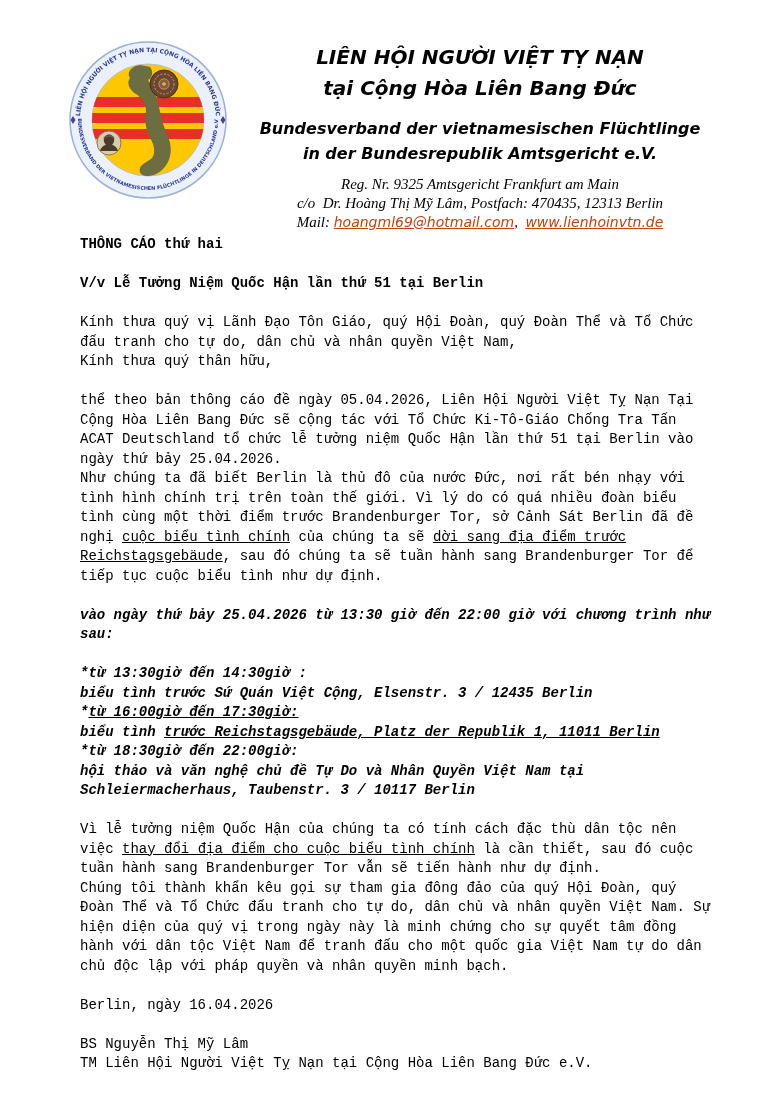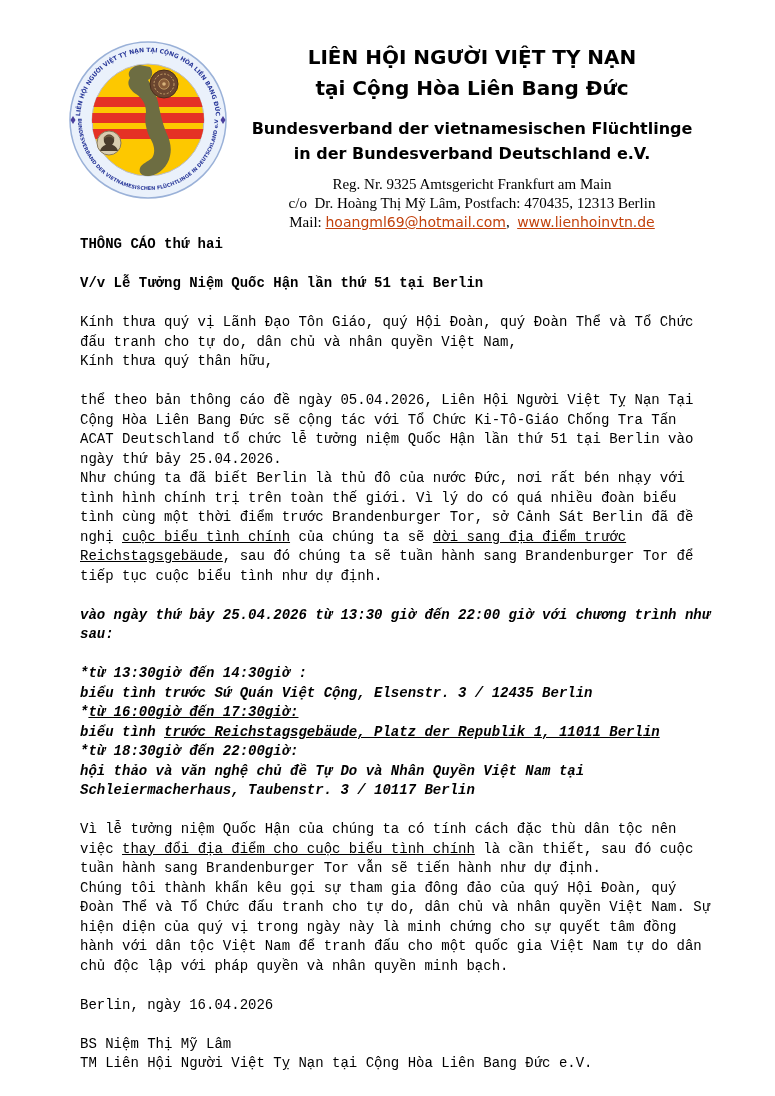--- a/index.html
+++ b/index.html
@@ -3,21 +3,21 @@
 <meta charset="utf-8">
 <style>
   html,body { margin:0; padding:0; background:#ffffff; }
   .page {
     position:relative; width:775px; height:1096px; background:#ffffff;
     font-family:"Liberation Sans", sans-serif; color:#000; overflow:hidden;
   }
   .logo { position:absolute; left:68px; top:40px; width:160px; height:160px; }
   .ring-text { font-family:"DejaVu Sans", sans-serif; font-weight:bold; fill:#2b3a9a; }
 
-  .header-text { position:absolute; left:198px; top:42px; width:548px; text-align:center; }
+  .header-text { position:absolute; left:206px; top:42px; width:548px; text-align:center;font-style:italic; }
   .title { font-family:"DejaVu Sans", sans-serif; font-weight:bold; font-size:20px; line-height:31px; }
   .subtitle { font-family:"DejaVu Sans", sans-serif; font-weight:bold; font-size:16px; line-height:25px; margin-top:12px; }
   .reg { font-family:"Liberation Serif", serif; font-size:15px; line-height:19px; margin-top:9px; }
   .pre { white-space:pre-wrap; }
   .mail-line a {
     font-family:"DejaVu Sans", sans-serif; font-size:14px;
     color:#c2410c; text-decoration:underline; cursor:pointer;
   }
 
   .doc-body { position:absolute; left:80px; top:235px; width:632px; font-size:14px; line-height:19.5px; }
@@ -82,21 +82,21 @@
     </svg>
   </div>
 
   <div class="header-text">
     <div class="title">
       <div>LIÊN HỘI NGƯỜI VIỆT TỴ NẠN</div>
       <div>tại Cộng Hòa Liên Bang Đức</div>
     </div>
     <div class="subtitle">
       <div>Bundesverband der vietnamesischen Flüchtlinge</div>
-      <div>in der Bundesverband Deutschland e.V.</div>
+      <div>in der Bundesrepublik Amtsgericht e.V.</div>
     </div>
     <div class="reg">
       <div>Reg. Nr. 9325 Amtsgericht Frankfurt am Main</div>
       <div class="pre">c/o  Dr. Hoàng Thị Mỹ Lâm, Postfach: 470435, 12313 Berlin</div>
       <div class="mail-line">
         <span class="pre">Mail: </span><a href="#">hoangml69@hotmail.com</a><span class="pre">,  </span><a href="#">www.lienhoinvtn.de</a>
       </div>
     </div>
   </div>
 
@@ -119,18 +119,18 @@
       <div class="para bi"><span>biểu tình </span><span class="u">trước Reichstagsgebäude, Platz der Republik 1, 11011 Berlin</span></div>
       <div class="para bi"><span>*từ 18:30giờ đến 22:00giờ:</span></div>
       <div class="para bi"><span>hội thảo và văn nghệ chủ đề Tự Do và Nhân Quyền Việt Nam tại</span></div>
       <div class="para bi"><span>Schleiermacherhaus, Taubenstr. 3 / 10117 Berlin</span></div>
       <div class="para spacer">&nbsp;</div>
       <div class="para"><span>Vì lễ tưởng niệm Quốc Hận của chúng ta có tính cách đặc thù dân tộc nên việc </span><span class="u">thay đổi địa điểm cho cuộc biểu tình chính</span><span> là cần thiết, sau đó cuộc tuần hành sang Brandenburger Tor vẫn sẽ tiến hành như dự định.</span></div>
       <div class="para"><span>Chúng tôi thành khẩn kêu gọi sự tham gia đông đảo của quý Hội Đoàn, quý Đoàn Thể và Tổ Chức đấu tranh cho tự do, dân chủ và nhân quyền Việt Nam. Sự hiện diện của quý vị trong ngày này là minh chứng cho sự quyết tâm đồng hành với dân tộc Việt Nam để tranh đấu cho một quốc gia Việt Nam tự do dân chủ độc lập với pháp quyền và nhân quyền minh bạch.</span></div>
       <div class="para spacer">&nbsp;</div>
       <div class="para"><span>Berlin, ngày 16.04.2026</span></div>
       <div class="para spacer">&nbsp;</div>
-      <div class="para"><span>BS Niệm Thị Mỹ Lâm</span></div>
+      <div class="para"><span>BS Nguyễn Thị Mỹ Lâm</span></div>
       <div class="para"><span>TM Liên Hội Người Việt Tỵ Nạn tại Cộng Hòa Liên Bang Đức e.V.</span></div>
       <div class="para spacer">&nbsp;</div>
     </div>
 
 </div>
 
 </body></html>

